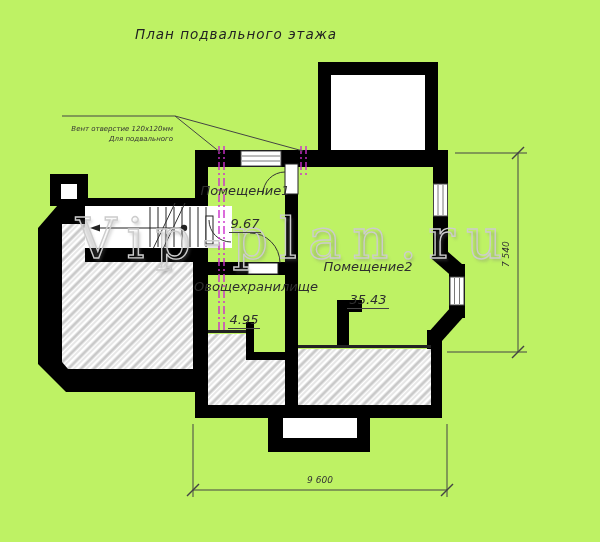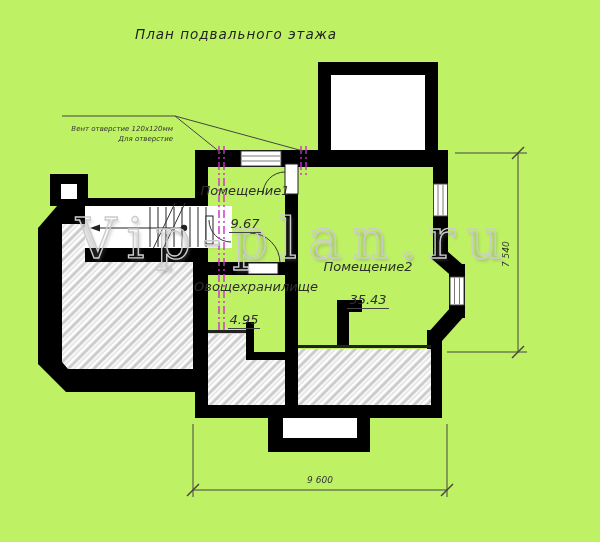--- a/index.html
+++ b/index.html
@@ -182,21 +182,21 @@
         <line x1="187" y1="496" x2="199" y2="484" stroke-width="1.4"></line>
         <line x1="441" y1="496" x2="453" y2="484" stroke-width="1.4"></line>
       </g>
     </g>
   </svg>
 
   <div class="lbl title" style="left:135px;top:27px;">План подвального этажа</div>
 
   <div class="lbl ann" style="left:55px;top:94px;width:118px;margin-top:31px;">
     <div>Вент отверстие 120х120мм</div>
-    <div>Для отверстие</div>
+    <div>Для подвального</div>
   </div>
 
   <div class="watermark">Vip-plan.ru</div>
 
   <div class="lbl room" style="left:195px;top:184px;width:100px;">
     <div>Помещение1</div>
     <span class="area">9.67</span>
   </div>
 
   <div class="lbl room" style="left:318px;top:260px;width:100px;">

